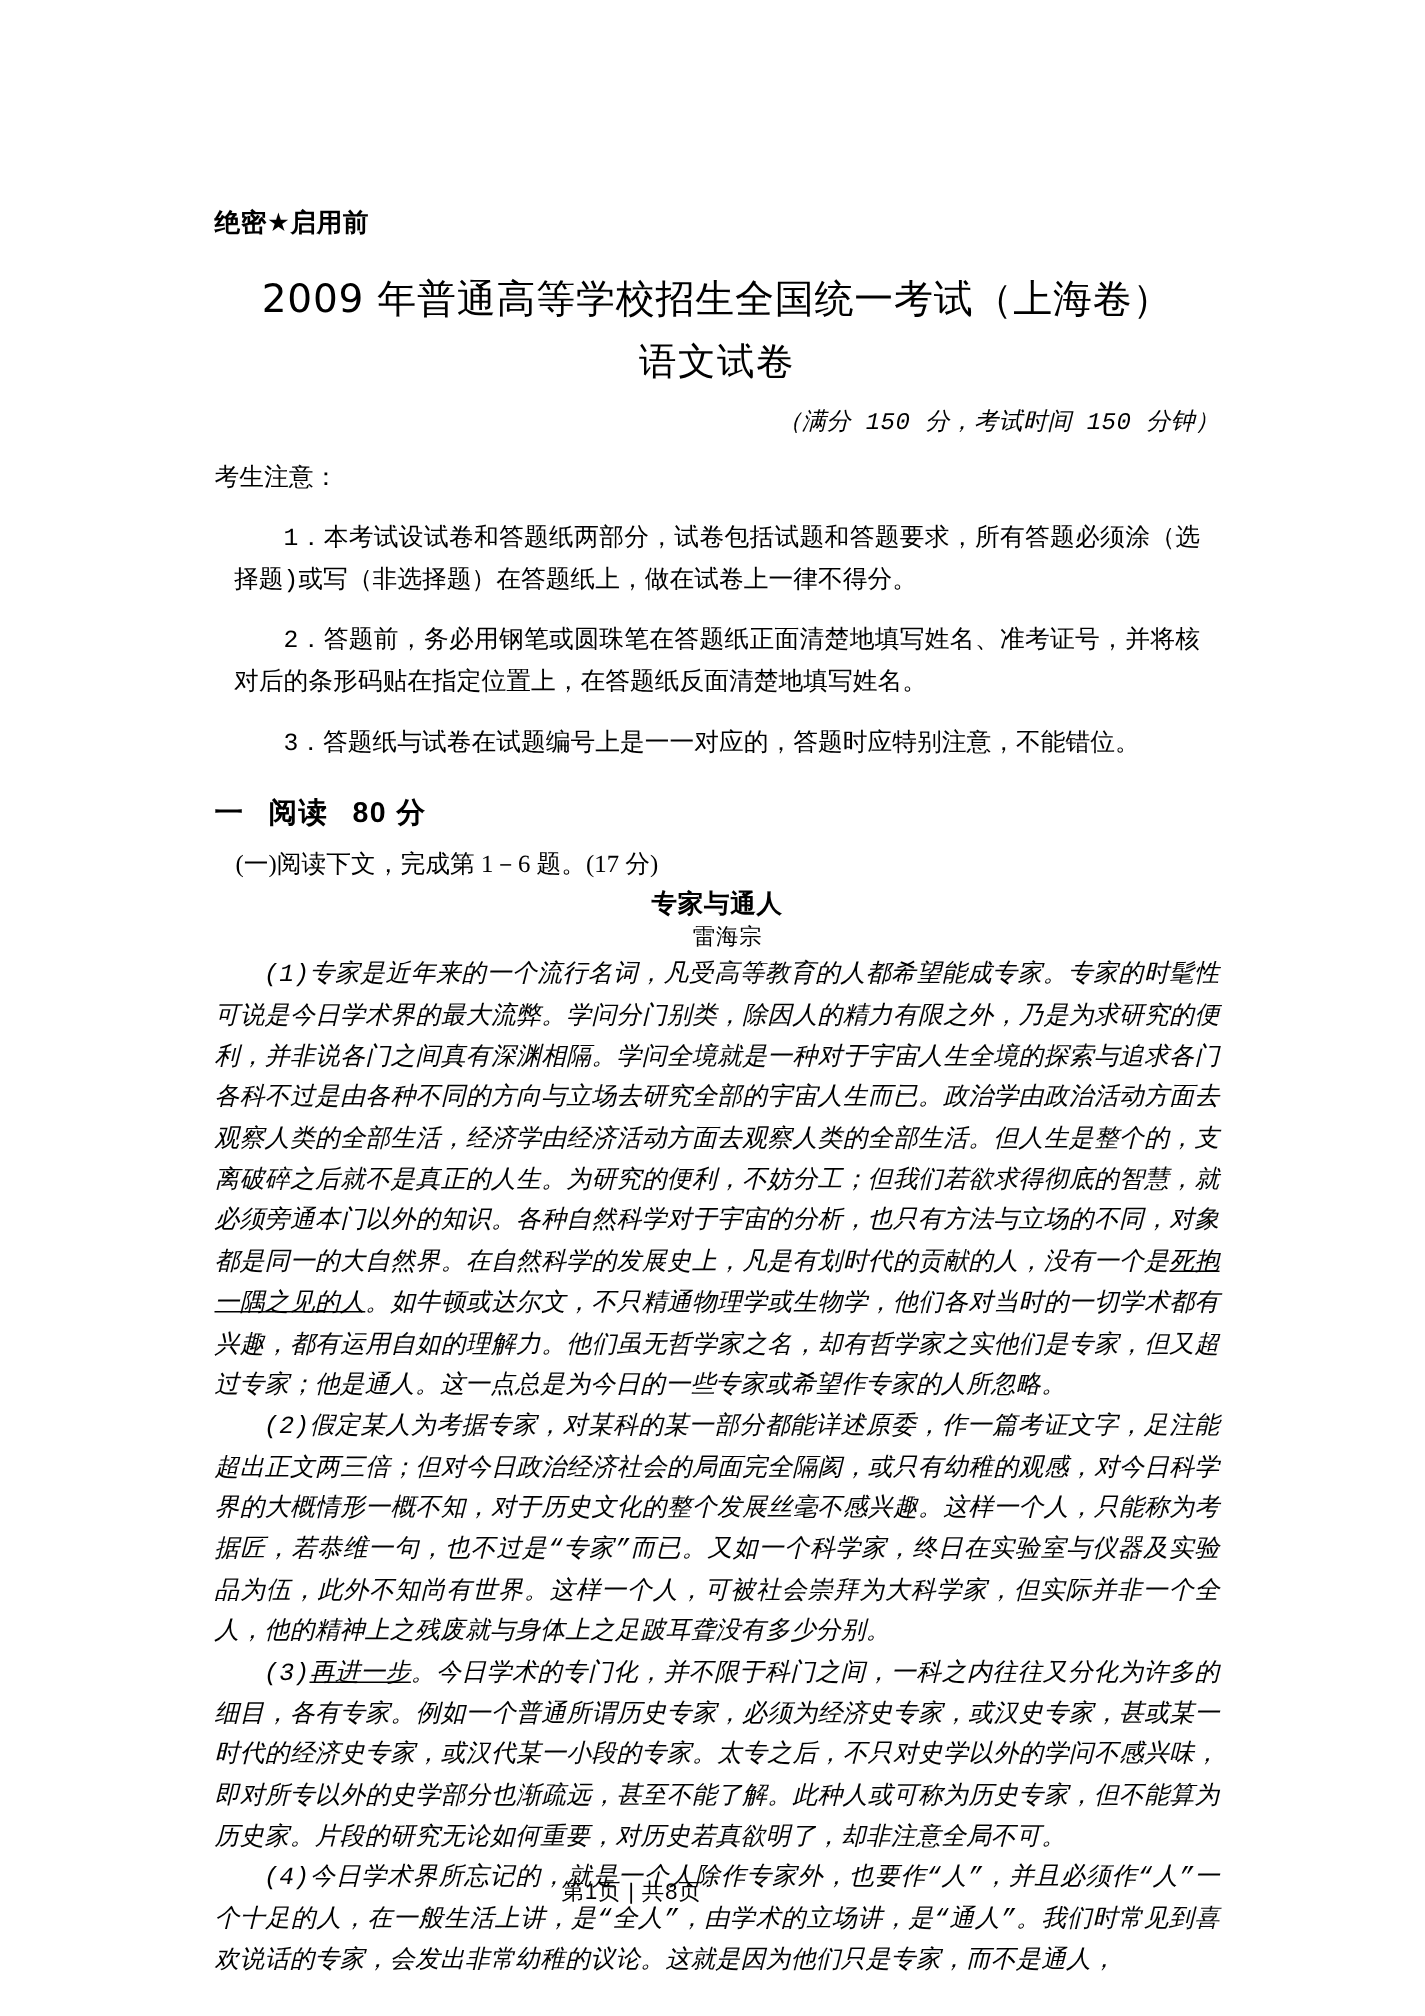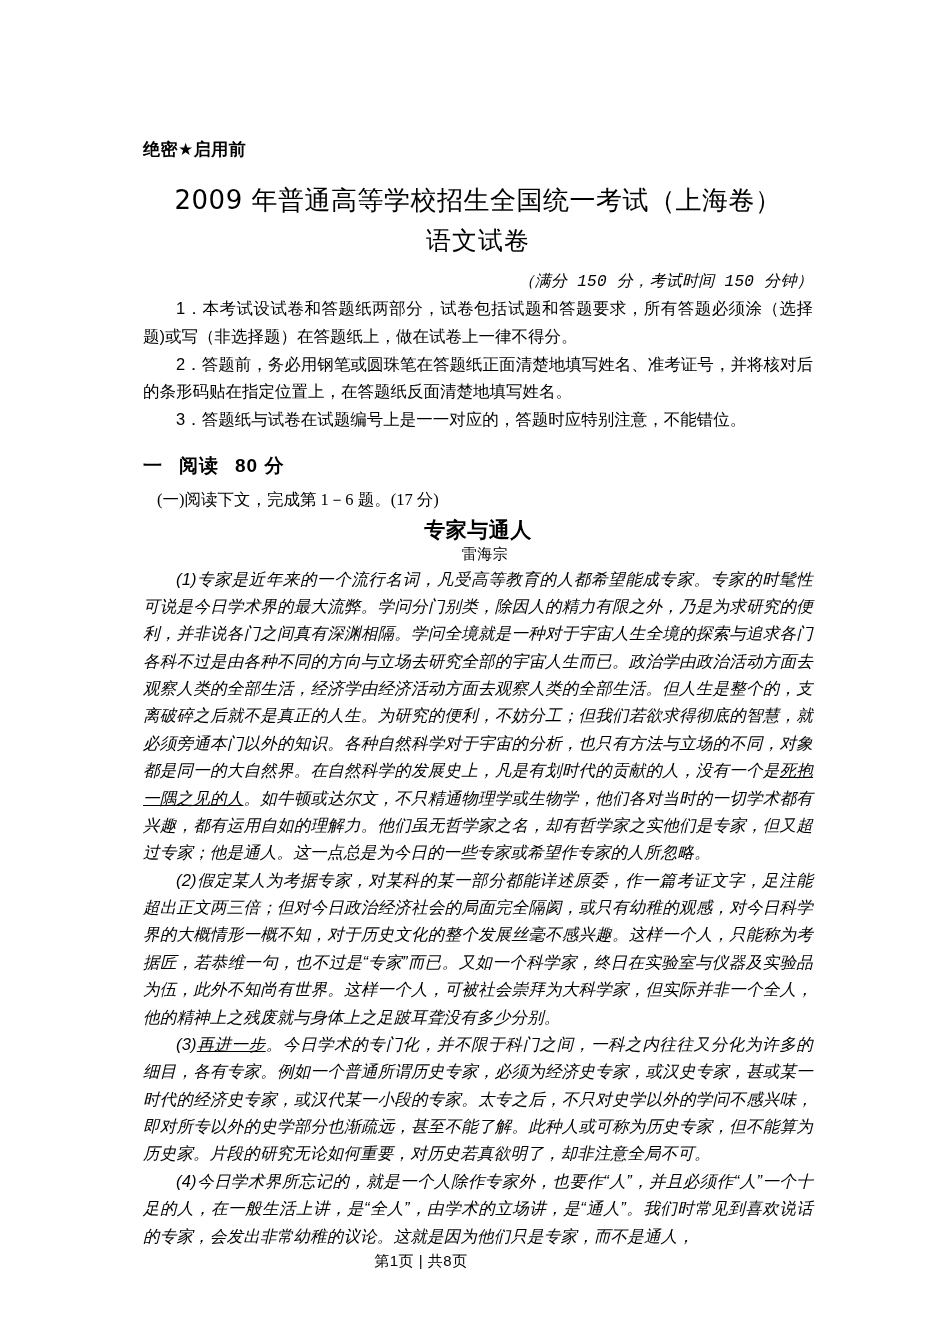--- a/index.html
+++ b/index.html
@@ -73,24 +73,24 @@
   }
 
   
   .notice-head {
     font-family: "Liberation Serif", "DejaVu Serif", serif;
     font-size: 16.5px;
     line-height: 1.62;
     margin: 10px 0 0 0;
   }
   .notice-item {
-    font-family: Liberation Sans, sans-serif;
+    font-family: Liberation Mono, monospace;
     font-size: 16.5px;
     line-height: 1.68;
-    margin: 0;
+    margin: 13px;
     text-align: justify;
     text-justify: inter-ideograph;
     text-indent: 2em;
   }
 
   
   .section-heading {
     font-family: Liberation Sans, sans-serif;
     font-weight: bold;
     font-size: 19px;
@@ -105,37 +105,37 @@
     font-family: "Liberation Serif", "DejaVu Serif", serif;
     font-size: 16.5px;
     line-height: 1.62;
     margin: 0 0 2px 14px;
   }
 
   
   .passage-title {
     font-family: "DejaVu Sans", "Liberation Sans", sans-serif;
     font-weight: bold;
-    font-size: 21px;
+    font-size: 17px;
     text-align: center;
     letter-spacing: 0.5px;
     margin: 2px 0 1px 0;
   }
   .passage-author {
     font-family: "Liberation Serif", "DejaVu Serif", serif;
     font-size: 15px;
     text-align: center;
     margin: 0 0 2px 0;
     padding-left: 14px;
     letter-spacing: 0.5px;
   }
 
   
   .para {
-    font-family: Liberation Sans, sans-serif;
+    font-family: Liberation Mono, monospace;
     font-style: italic;
     font-size: 16.5px;
     line-height: 1.66;
     margin: 0;
     text-indent: 2em;
     text-align: justify;
     text-justify: inter-ideograph;
     letter-spacing: 0.2px;
   }
   .para .u { text-decoration: underline; }
@@ -157,20 +157,21 @@
 
 <div class="page">
   <div class="content">
 
     <div class="secrecy">绝密★启用前</div>
 
     <div class="exam-title">2009 年普通高等学校招生全国统一考试（上海卷）</div>
     <div class="exam-subject">语文试卷</div>
     <div class="exam-meta">（满分 150 分，考试时间 150 分钟）</div>
 
+    <div class="notice-head">考生注意：</div>
     <p class="notice-item">1．本考试设试卷和答题纸两部分，试卷包括试题和答题要求，所有答题必须涂（选择题)或写（非选择题）在答题纸上，做在试卷上一律不得分。</p>
     <p class="notice-item">2．答题前，务必用钢笔或圆珠笔在答题纸正面清楚地填写姓名、准考证号，并将核对后的条形码贴在指定位置上，在答题纸反面清楚地填写姓名。</p>
     <p class="notice-item">3．答题纸与试卷在试题编号上是一一对应的，答题时应特别注意，不能错位。</p>
 
     <div class="section-heading">
       <span>一</span><span class="sp"></span><span>阅读</span><span class="sp"></span><span>80 分</span>
     </div>
 
     <div class="subq">(一)阅读下文，完成第 1－6 题。(17 分)</div>
 

